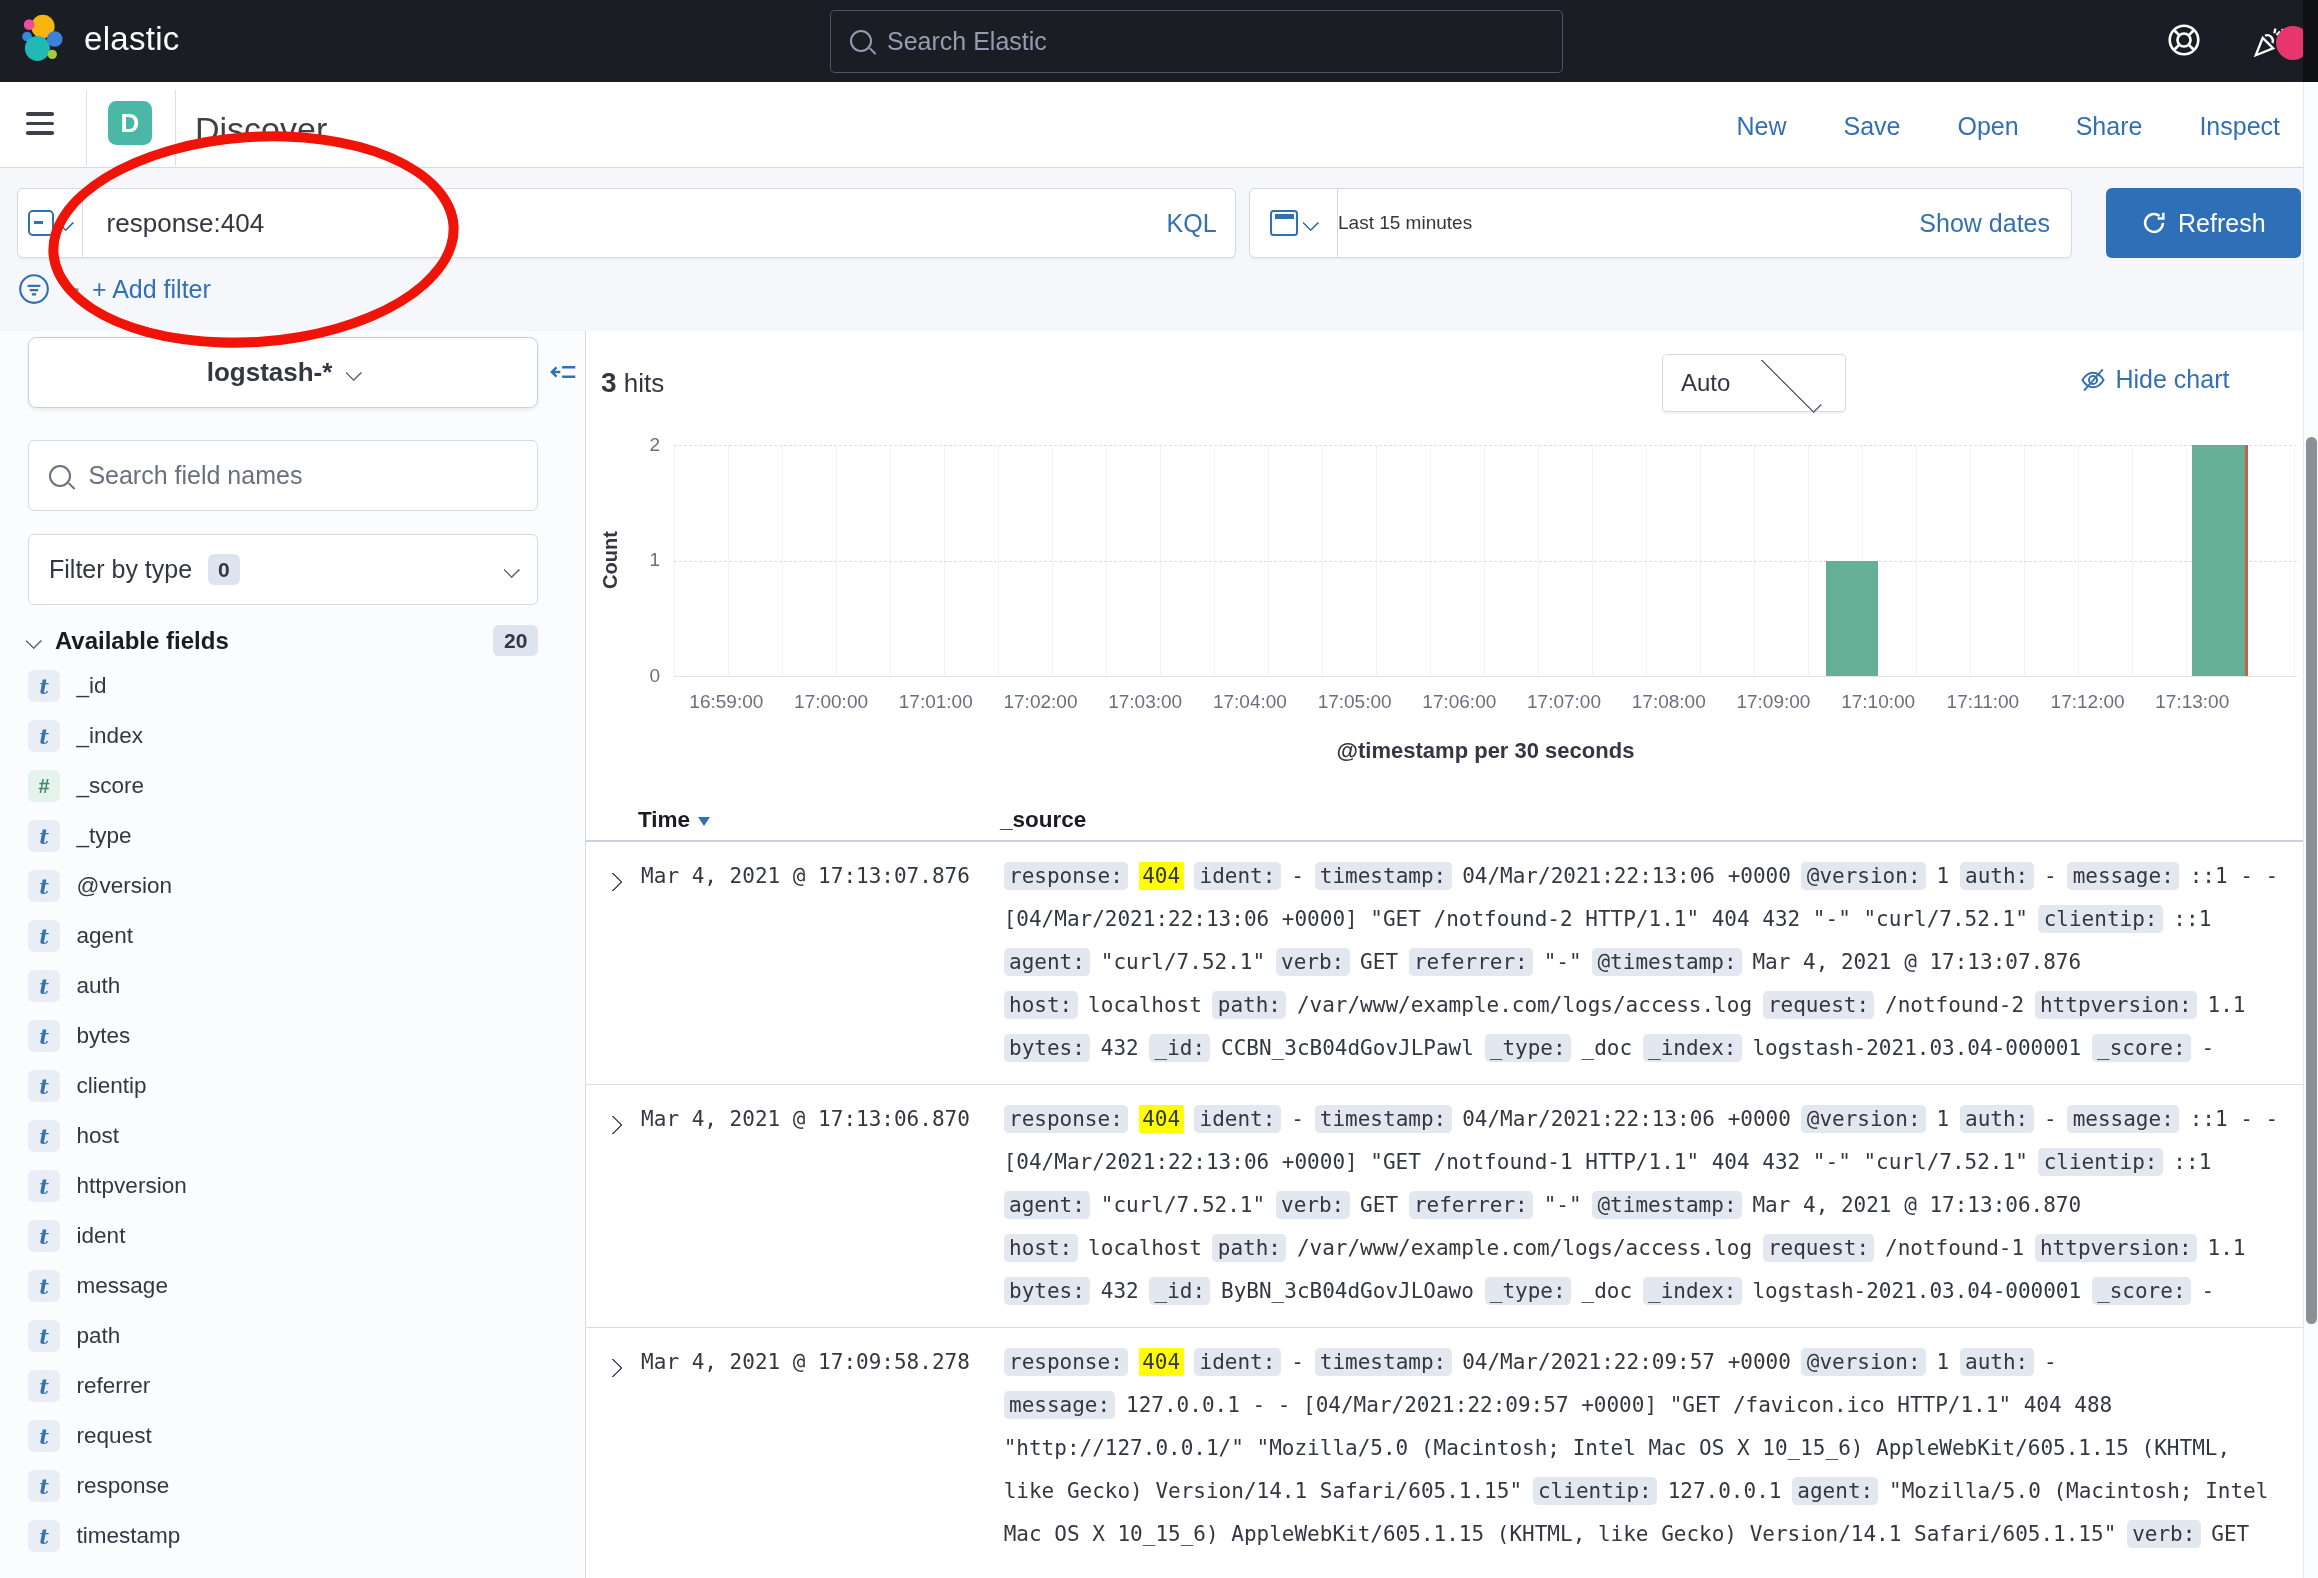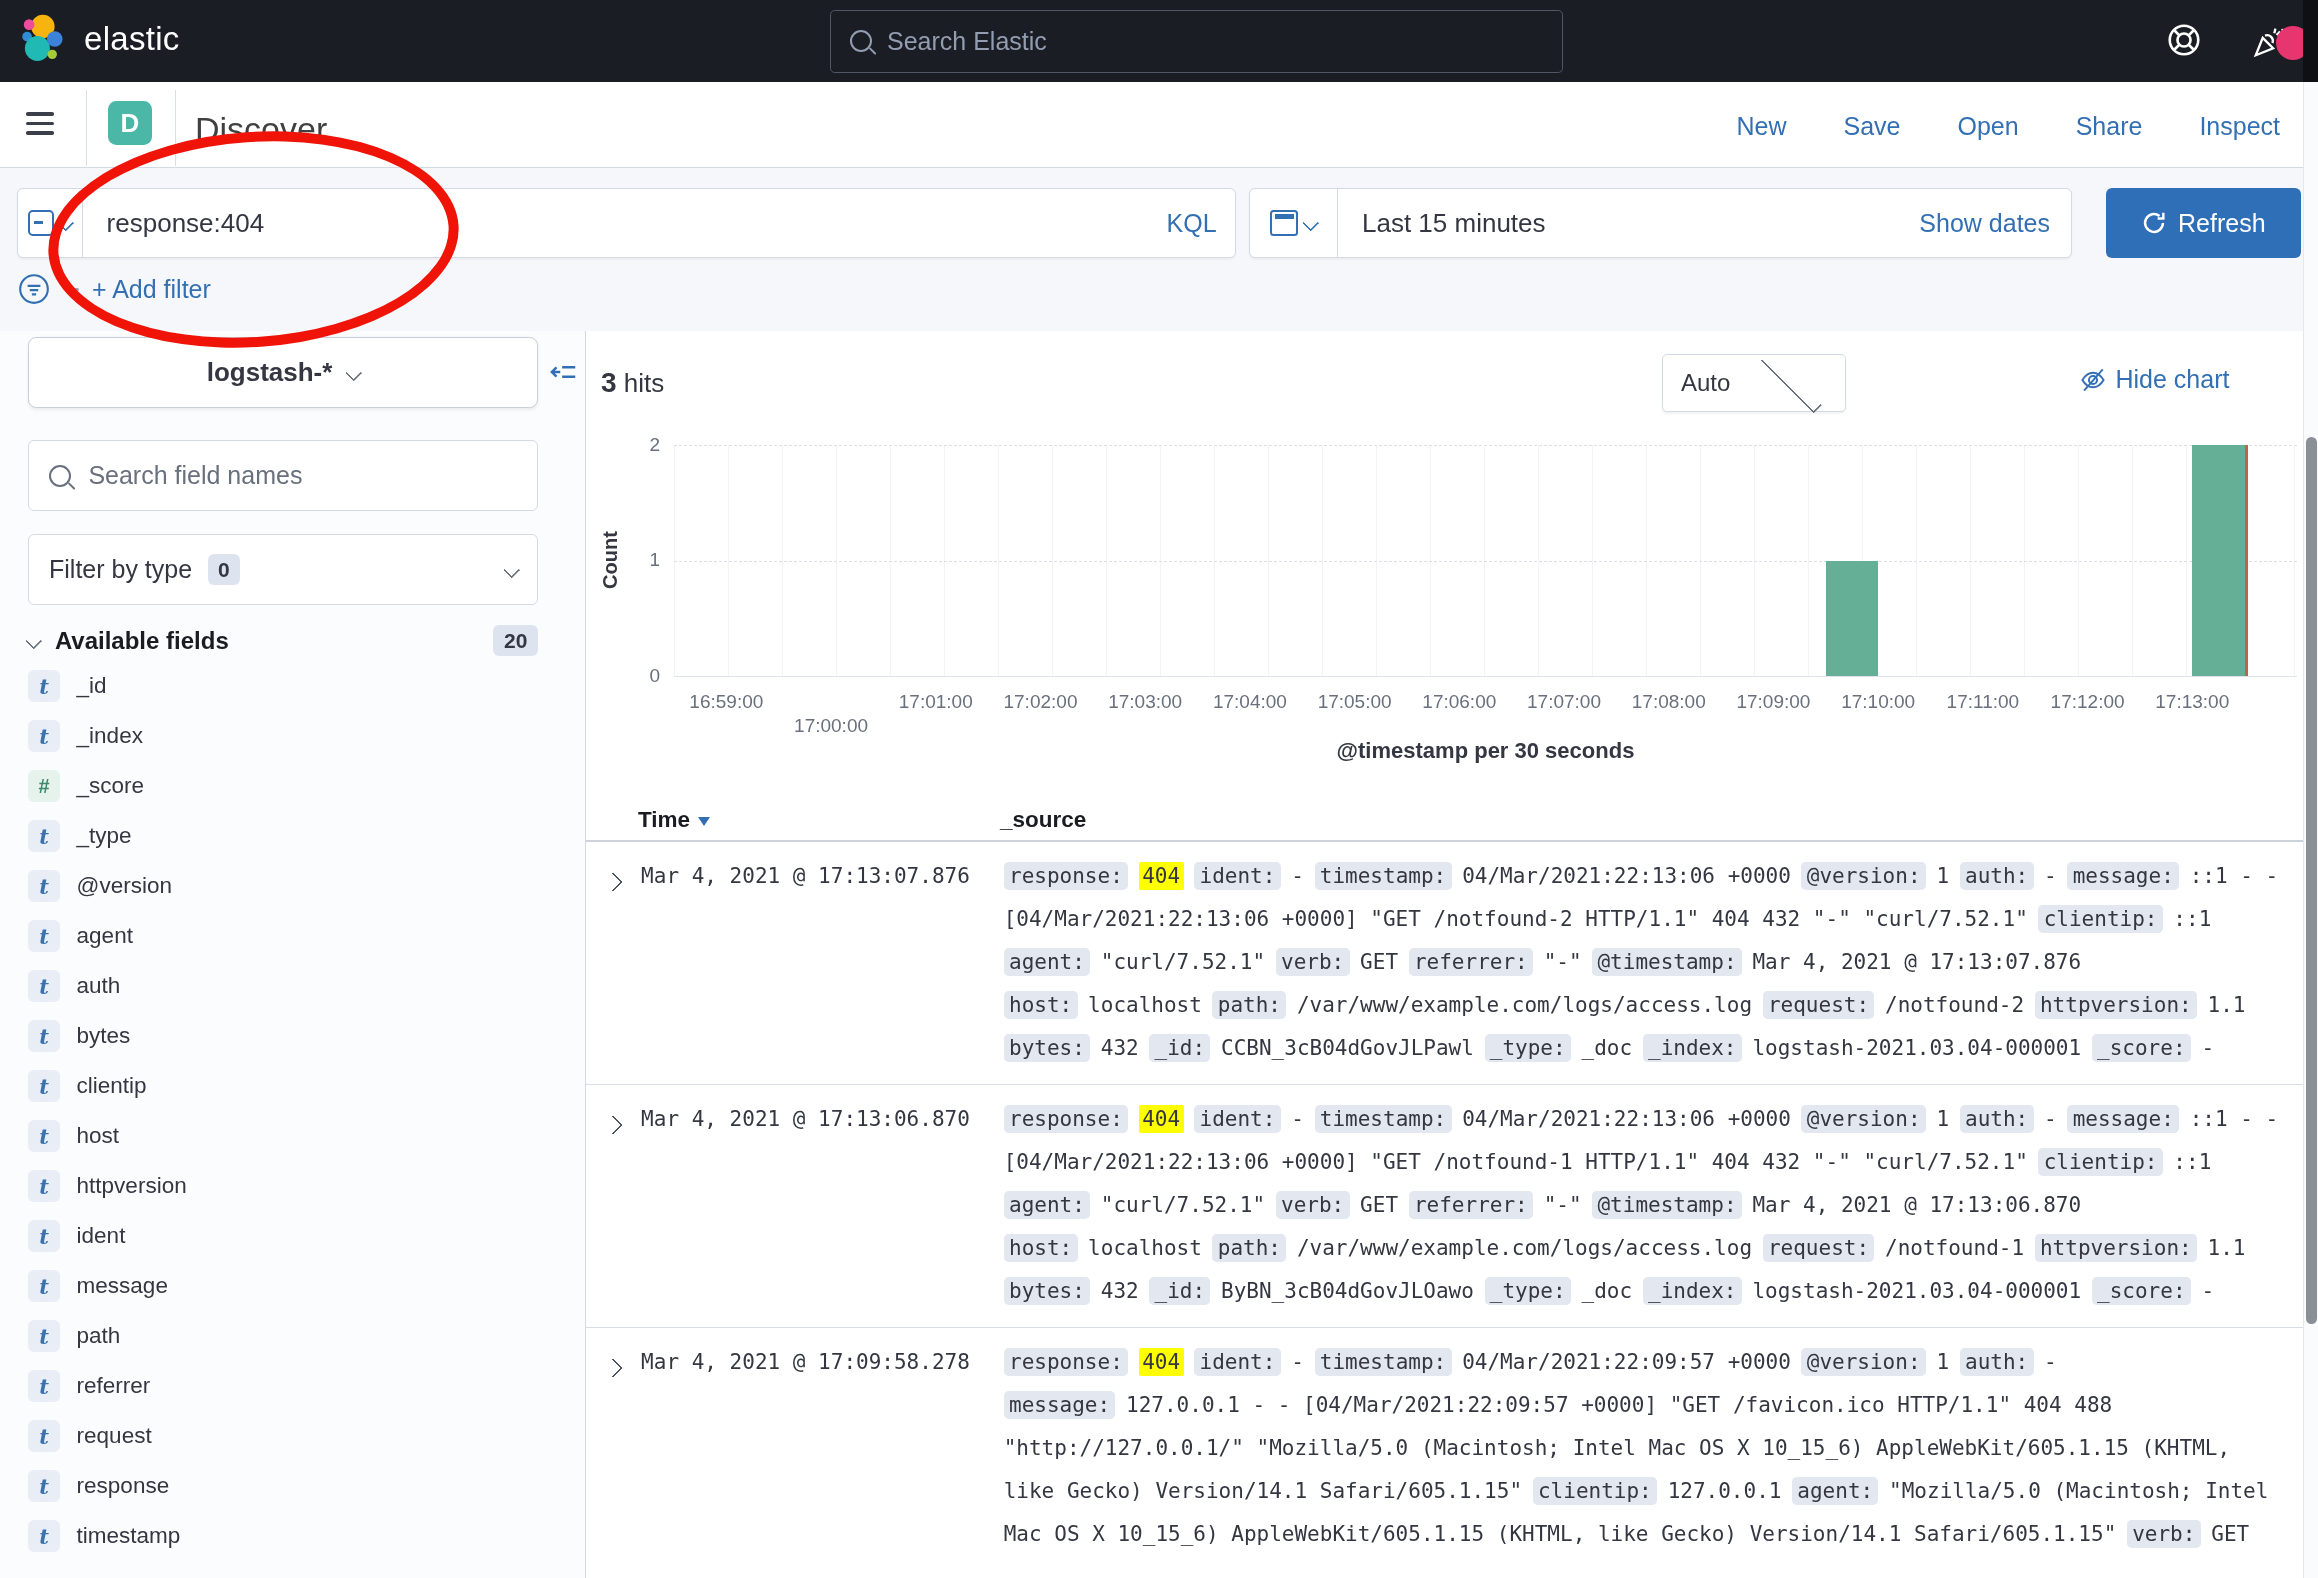--- a/index.html
+++ b/index.html
@@ -46,21 +46,21 @@
         transform:rotate(45deg);border-radius:0.6px;}
   .chev.blue{border-color:var(--link_blue,#3370b3);}
   .chev.r{transform:rotate(-45deg);}
   #qbar input{flex:1;border:none;outline:none;font-size:26px;color:#343741;padding-left:24px;background:transparent;
               font-family:"Liberation Sans",sans-serif;}
   #kql{margin-right:18px;font-size:25px;color:var(--link_blue,#3370b3);cursor:pointer;}
   #datebar{left:1249px;width:823px;}
   #cal-btn{width:87px;height:100%;border-right:1.2px solid #d3dae6;display:flex;align-items:center;justify-content:center;gap:7px;cursor:pointer;}
   .cal-ic{width:24px;height:22.5px;border:2.4px solid var(--link_blue,#3370b3);border-radius:3.5px;position:relative;}
   .cal-ic:before{content:"";position:absolute;left:2.4px;right:2.4px;top:2.4px;height:4.7px;background:var(--link_blue,#3370b3);}
-  #timerange{margin-left:24px;font-size:26px;color:#343741;flex:1;}
+  #timerange{font-size:19px;color:#343741;flex:1;}
   #showdates{margin-right:21px;font-size:25px;color:var(--link_blue,#3370b3);cursor:pointer;}
   #refreshbtn{position:absolute;left:2106px;top:20px;width:195px;height:70px;border-radius:6px;
               background:var(--primary_button,#2e6fb7);display:flex;align-items:center;justify-content:center;gap:10.6px;cursor:pointer;}
   #refreshbtn span{color:#fff;font-size:25px;font-weight:500;}
   #filterrow{position:absolute;left:16.6px;top:104px;display:flex;align-items:center;gap:13px;}
   #filterrow .dash{width:15.4px;height:3px;background:#9aa3b1;border-radius:1.8px;}
   #addfilter{font-size:25px;color:var(--link_blue,#3370b3);cursor:pointer;}
 
   
   #annot{position:absolute;left:48px;top:132px;width:391px;height:195px;border:10px solid var(--annotation_red,#ef1308);
@@ -353,21 +353,21 @@
       <div class="hgrid" style="top: 50%;"></div>
       <span class="ytick" style="bottom: calc(50% - 10.6px);">1</span>
       <div class="hgrid" style="top: 0%;"></div>
       <span class="ytick" style="bottom: calc(100% - 10.6px);">2</span>
       <div class="bar" style="left: 70.9677%; width: 3.22581%; height: 50%;"></div>
       <div class="bar" style="left: 93.5484%; width: 3.22581%; height: 100%;"></div>
       <div class="endmark" style="left: 96.7742%; height: 100%;"></div>
     </div>
   <div id="xticks">
       <span style="left: 3.22581%;">16:59:00</span>
-      <span style="left: 9.67742%; margin-top: 24px;">17:00:00</span>
+      <span style="left: 9.67742%;">17:00:00</span>
       <span style="left: 16.129%;">17:01:00</span>
       <span style="left: 22.5806%;">17:02:00</span>
       <span style="left: 29.0323%;">17:03:00</span>
       <span style="left: 35.4839%;">17:04:00</span>
       <span style="left: 41.9355%;">17:05:00</span>
       <span style="left: 48.3871%;">17:06:00</span>
       <span style="left: 54.8387%;">17:07:00</span>
       <span style="left: 61.2903%;">17:08:00</span>
       <span style="left: 67.7419%;">17:09:00</span>
       <span style="left: 74.1935%;">17:10:00</span>

